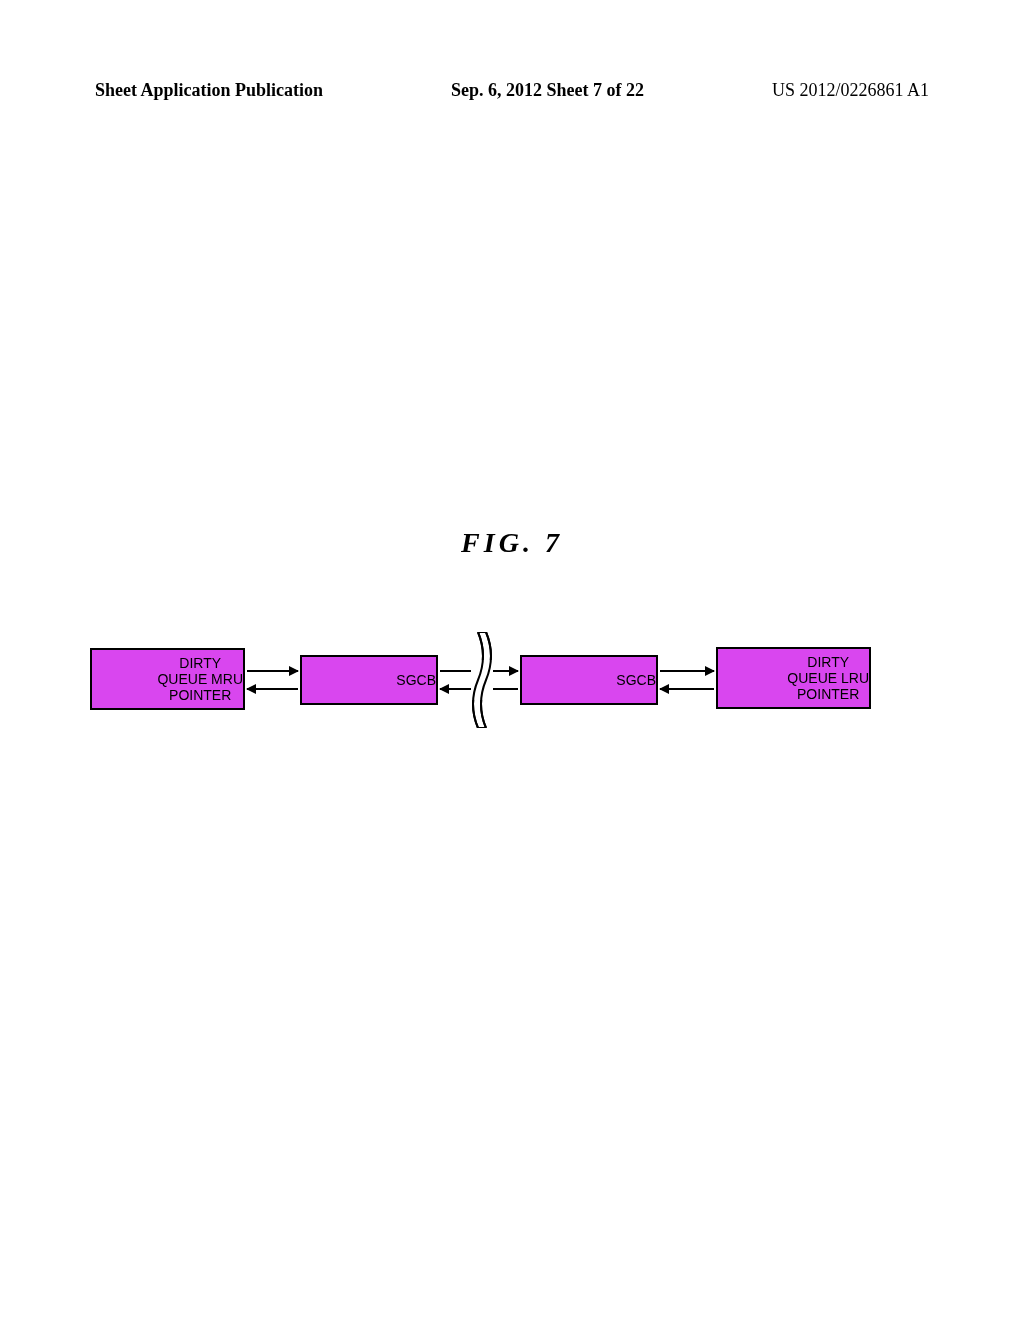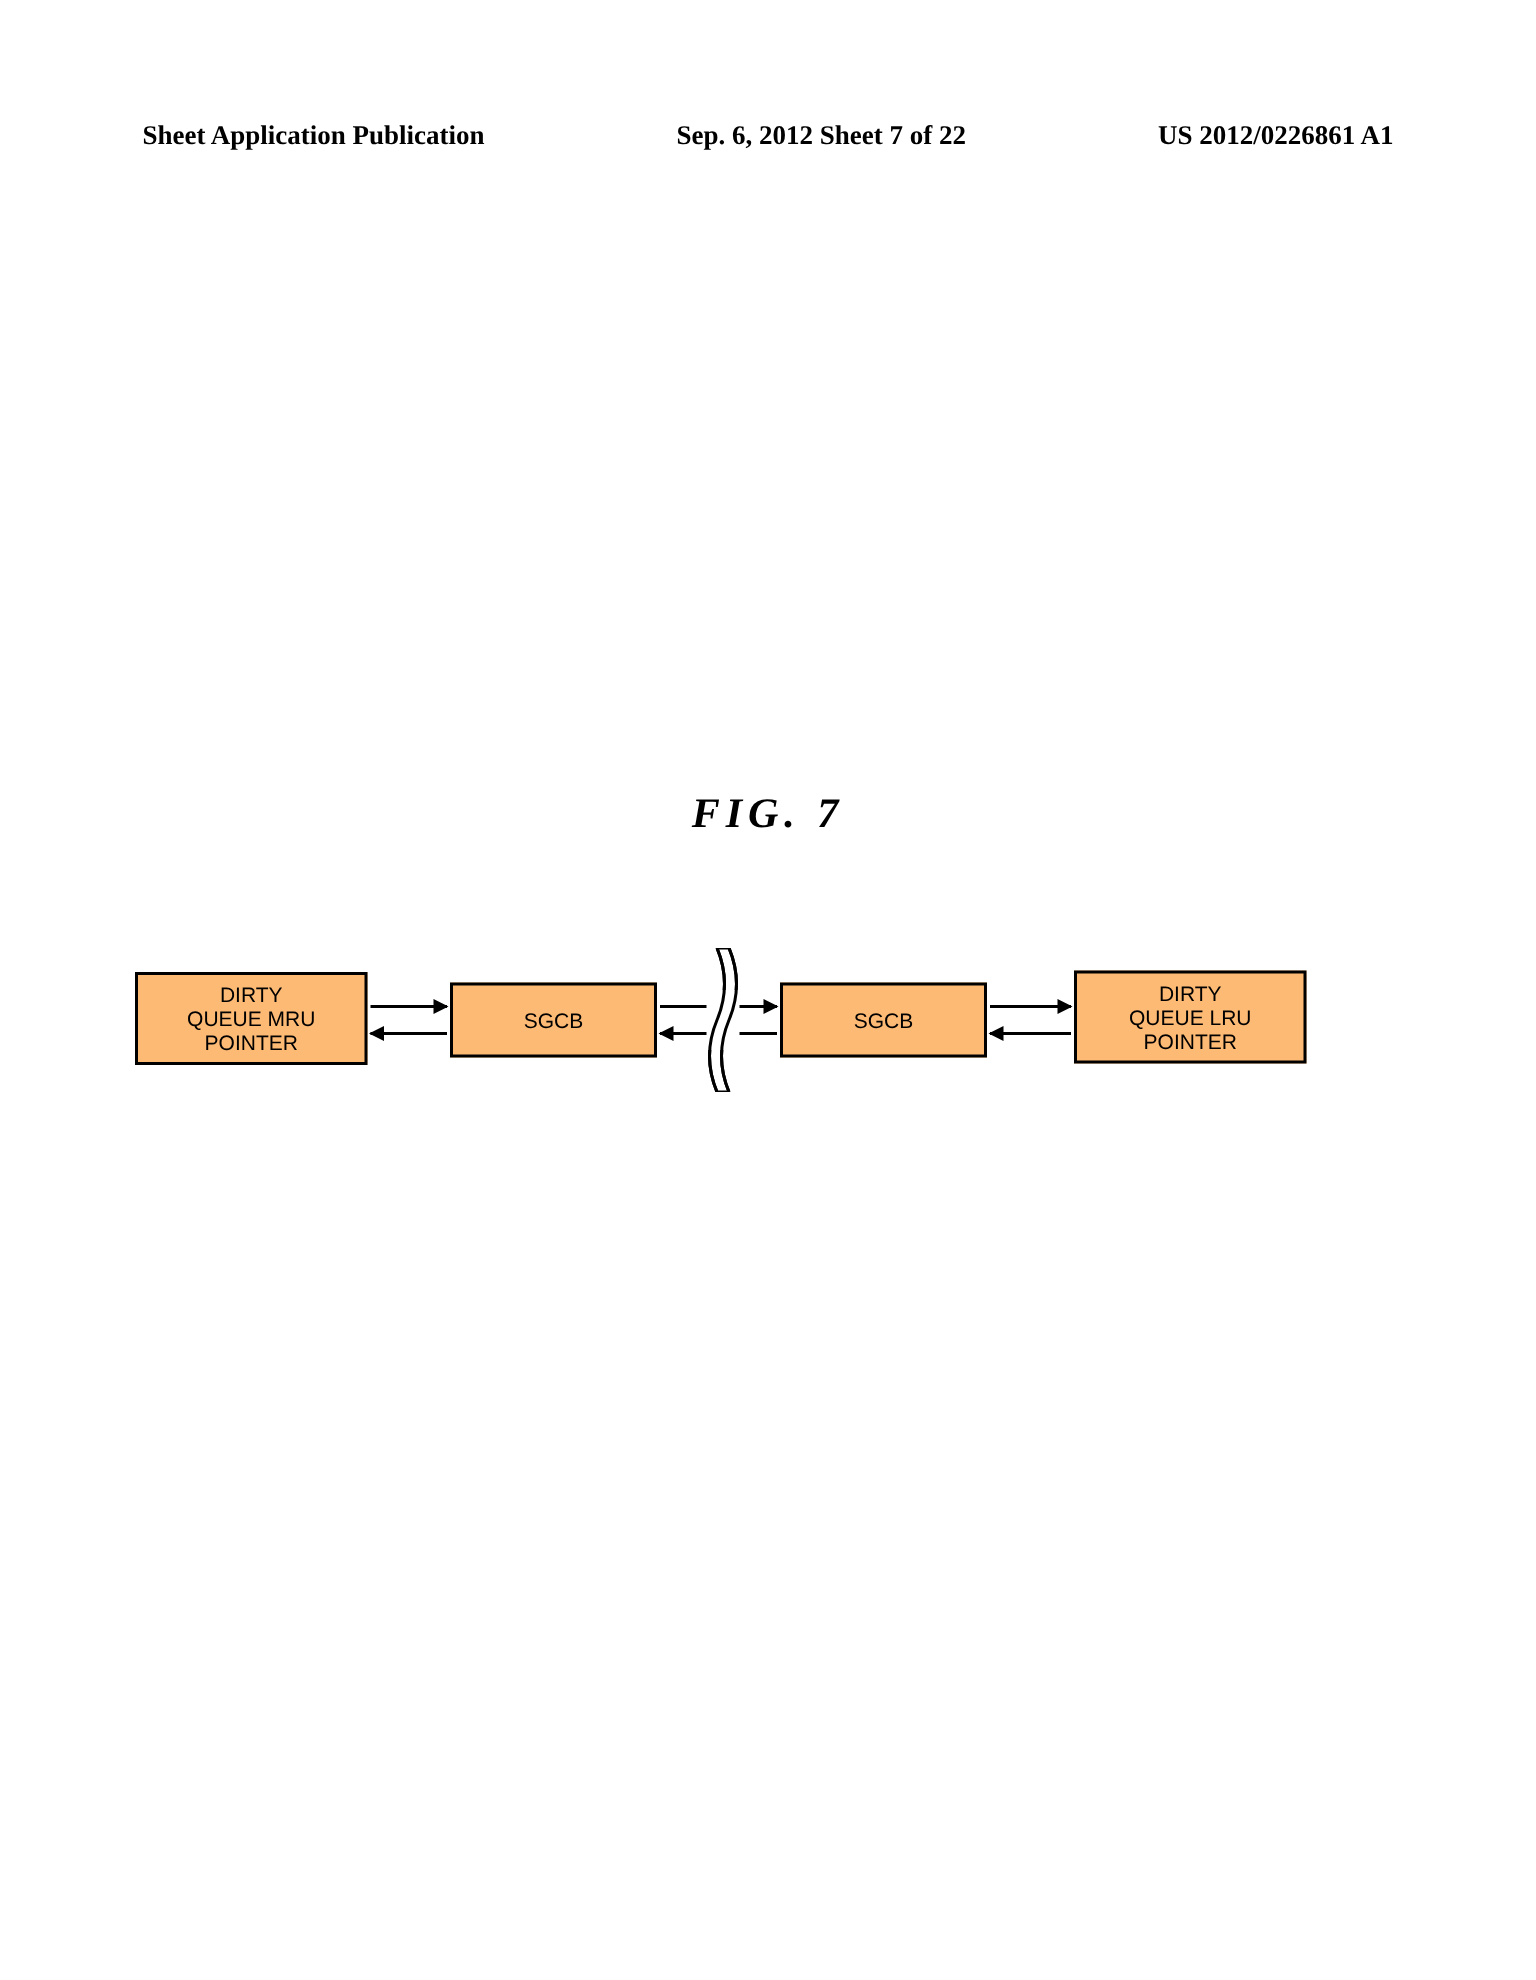--- a/index.html
+++ b/index.html
@@ -31,21 +31,21 @@
     .header-left {
       font-weight: bold;
     }
     
     .header-center {
       font-weight: bold;
       text-align: right;
     }
     
     .header-right {
-      font-weight: bold;
+      font-weight: normal;
     }
     
     .figure-label {
       position: absolute;
       top: 527px;
       left: 0;
       right: 0;
       text-align: center;
       font-size: 28px;
       font-style: italic;
@@ -58,24 +58,24 @@
       position: absolute;
       top: 640px;
       left: 90px;
       width: 830px;
       height: 90px;
     }
     
     .box {
       position: absolute;
       border: 2px solid #000;
-      background: #fdba74;
+      background: #d946ef;
       display: flex;
       align-items: center;
-      justify-content: center;
+      justify-content: flex-end;
       text-align: center;
       font-size: 14px;
       font-weight: normal;
       line-height: 1.15;
     }
     
     .box-mru {
       left: 0;
       top: 8px;
       width: 155px;

